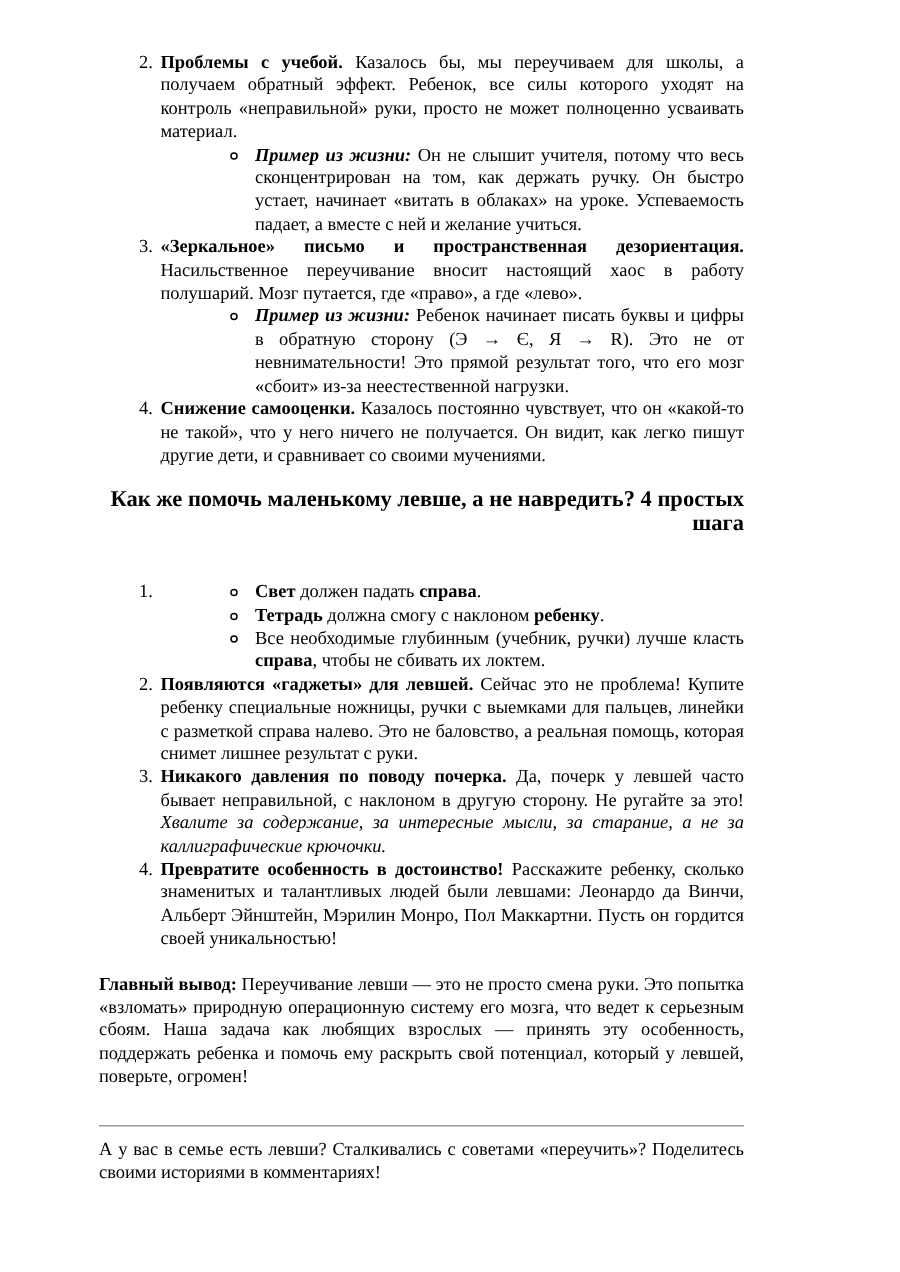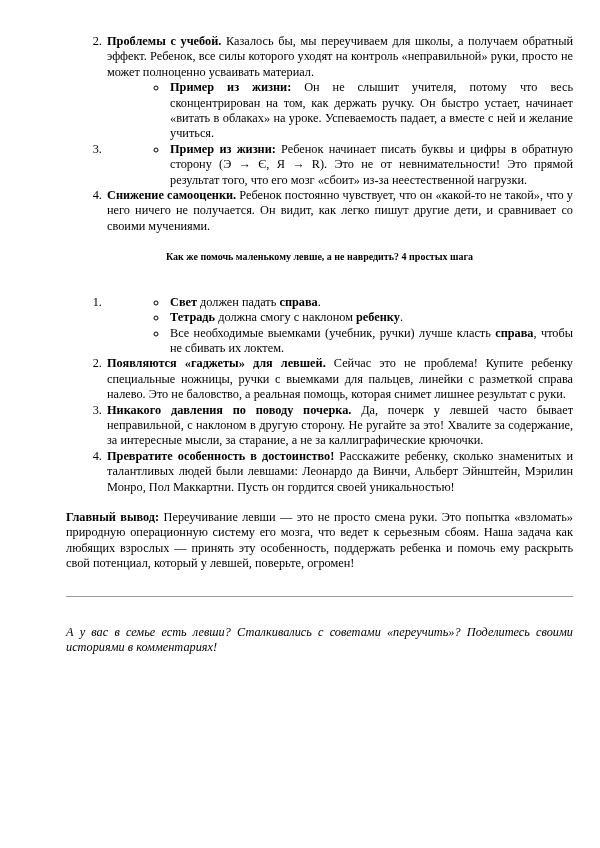--- a/index.html
+++ b/index.html
@@ -8,24 +8,24 @@
     background: #ffffff;
     color: #000;
     font-family: "Liberation Serif", serif;
     font-size: 12.3px;
     line-height: 15.4px;
     overflow: hidden;
   }
   .page {
     box-sizing: border-box;
     width: 600px; height: 848px;
-    padding: 34px 27px 0 66px;
+    padding: 34px 104px 0 66px;
   }
   .b { font-weight: bold; }
-  .i { }
+  .i { font-style: italic; }
   p { margin: 0; text-align: justify; }
   .spacer { height: 15px; }
   ol.num-list {
     margin: 0;
     padding-left: 39px;
     list-style: decimal;
   }
   ol.num-list > li {
     text-align: justify;
     padding-left: 2px;
@@ -33,66 +33,67 @@
   ul.sub-list {
     list-style: circle;
     margin: 0;
     padding-left: 61px;
   }
   ul.sub-list > li {
     text-align: justify;
     padding-left: 2px;
   }
   h2.section-heading {
-    font-size: 10px;
+    font-size: 15px;
     line-height: 15.4px;
     font-weight: bold;
     margin: 15px 0;
-    text-align: center;
+    text-align: right;
   }
   .divider {
     border: none;
     border-top: 1px solid #9a9a9a;
     margin: 24px 0 0 0;
   }
-  .question { font-style: italic; margin-top: 28px; }
+  .question { margin-top: 8px; }
 </style>
 </head>
 <body>
 
 <div class="page">
 
   <ol class="num-list" start="2">
     <li>
       <span><span class="b">Проблемы с учебой.</span><span> Казалось бы, мы переучиваем для школы, а получаем обратный эффект. Ребенок, все силы которого уходят на контроль «неправильной» руки, просто не может полноценно усваивать материал.</span></span>
       <ul class="sub-list">
         <li><span class="b i">Пример из жизни:</span><span> Он не слышит учителя, потому что весь сконцентрирован на том, как держать ручку. Он быстро устает, начинает «витать в облаках» на уроке. Успеваемость падает, а вместе с ней и желание учиться.</span></li>
       </ul>
     </li>
     <li>
+      <span><span class="b">«Зеркальное» письмо и пространственная дезориентация.</span><span> Насильственное переучивание вносит настоящий хаос в работу полушарий. Мозг путается, где «право», а где «лево».</span></span>
       <ul class="sub-list">
         <li><span class="b i">Пример из жизни:</span><span> Ребенок начинает писать буквы и цифры в обратную сторону (Э → Є, Я → R). Это не от невнимательности! Это прямой результат того, что его мозг «сбоит» из-за неестественной нагрузки.</span></li>
       </ul>
     </li>
     <li>
-      <span><span class="b">Снижение самооценки.</span><span> Ребенок постоянно чувствует, что он «какой-то не такой», что у него ничего не получается. Он видит, как легко пишут другие дети, и сравнивает со своими мучениями.</span></span>
+      <span><span class="b">Снижение самооценки.</span><span> Казалось постоянно чувствует, что он «какой-то не такой», что у него ничего не получается. Он видит, как легко пишут другие дети, и сравнивает со своими мучениями.</span></span>
     </li>
   </ol>
 
   <h2 class="section-heading">Как же помочь маленькому левше, а не навредить? 4 простых шага</h2>
 
 
   <div class="spacer"></div>
 
   <ol class="num-list" start="1">
     <li>
       <ul class="sub-list">
         <li><span class="b">Свет</span><span> должен падать </span><span class="b">справа</span><span>.</span></li>
         <li><span class="b">Тетрадь</span><span> должна смогу с наклоном </span><span class="b">ребенку</span><span>.</span></li>
-        <li><span>Все необходимые выемками (учебник, ручки) лучше класть </span><span class="b">справа</span><span>, чтобы не сбивать их локтем.</span></li>
+        <li><span>Все необходимые глубинным (учебник, ручки) лучше класть </span><span class="b">справа</span><span>, чтобы не сбивать их локтем.</span></li>
       </ul>
     </li>
     <li>
       <span><span class="b">Появляются «гаджеты» для левшей.</span><span> Сейчас это не проблема! Купите ребенку специальные ножницы, ручки с выемками для пальцев, линейки с разметкой справа налево. Это не баловство, а реальная помощь, которая снимет лишнее результат с руки.</span></span>
     </li>
     <li>
       <span><span class="b">Никакого давления по поводу почерка.</span><span> Да, почерк у левшей часто бывает неправильной, с наклоном в другую сторону. Не ругайте за это! </span><span class="i">Хвалите за содержание, за интересные мысли, за старание, а не за каллиграфические крючочки.</span></span>
     </li>
     <li>
       <span><span class="b">Превратите особенность в достоинство!</span><span> Расскажите ребенку, сколько знаменитых и талантливых людей были левшами: Леонардо да Винчи, Альберт Эйнштейн, Мэрилин Монро, Пол Маккартни. Пусть он гордится своей уникальностью!</span></span>

